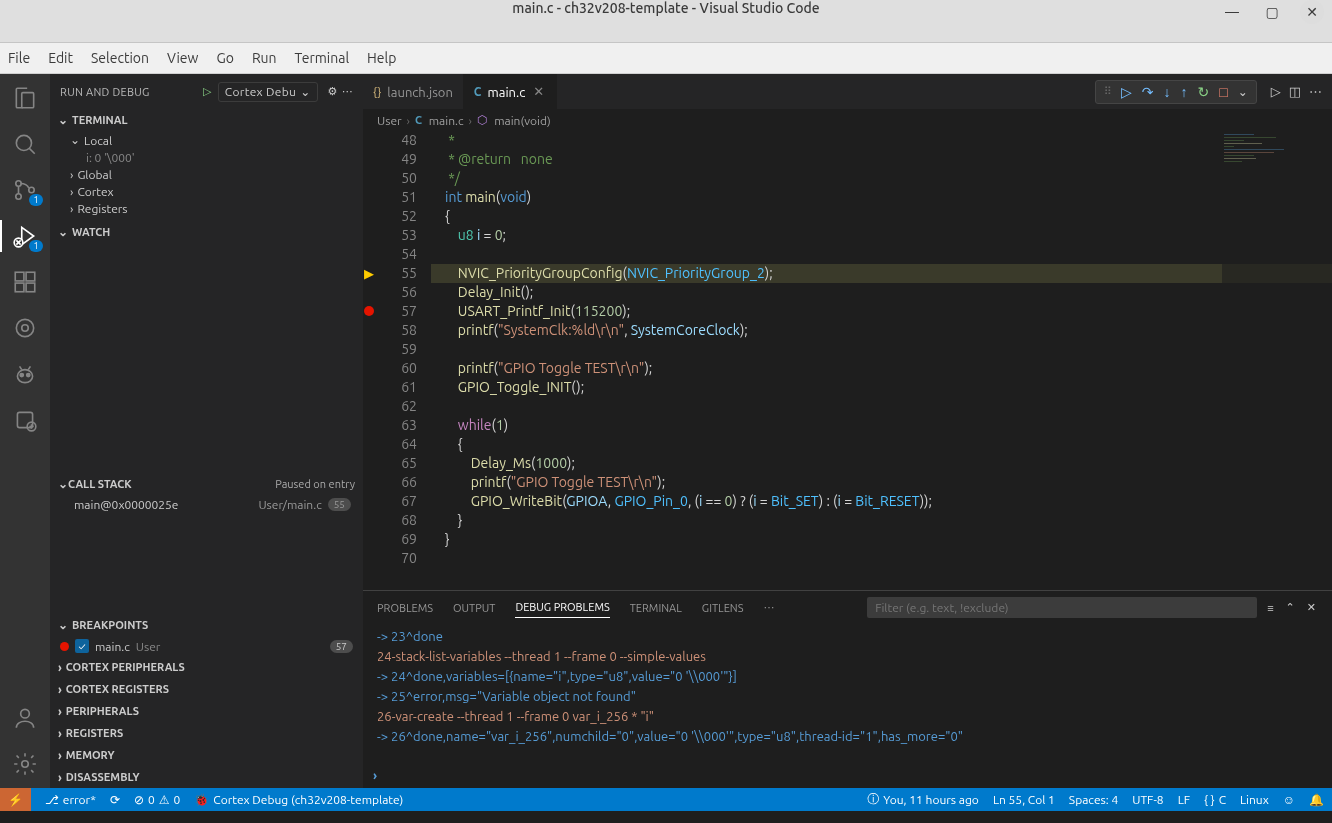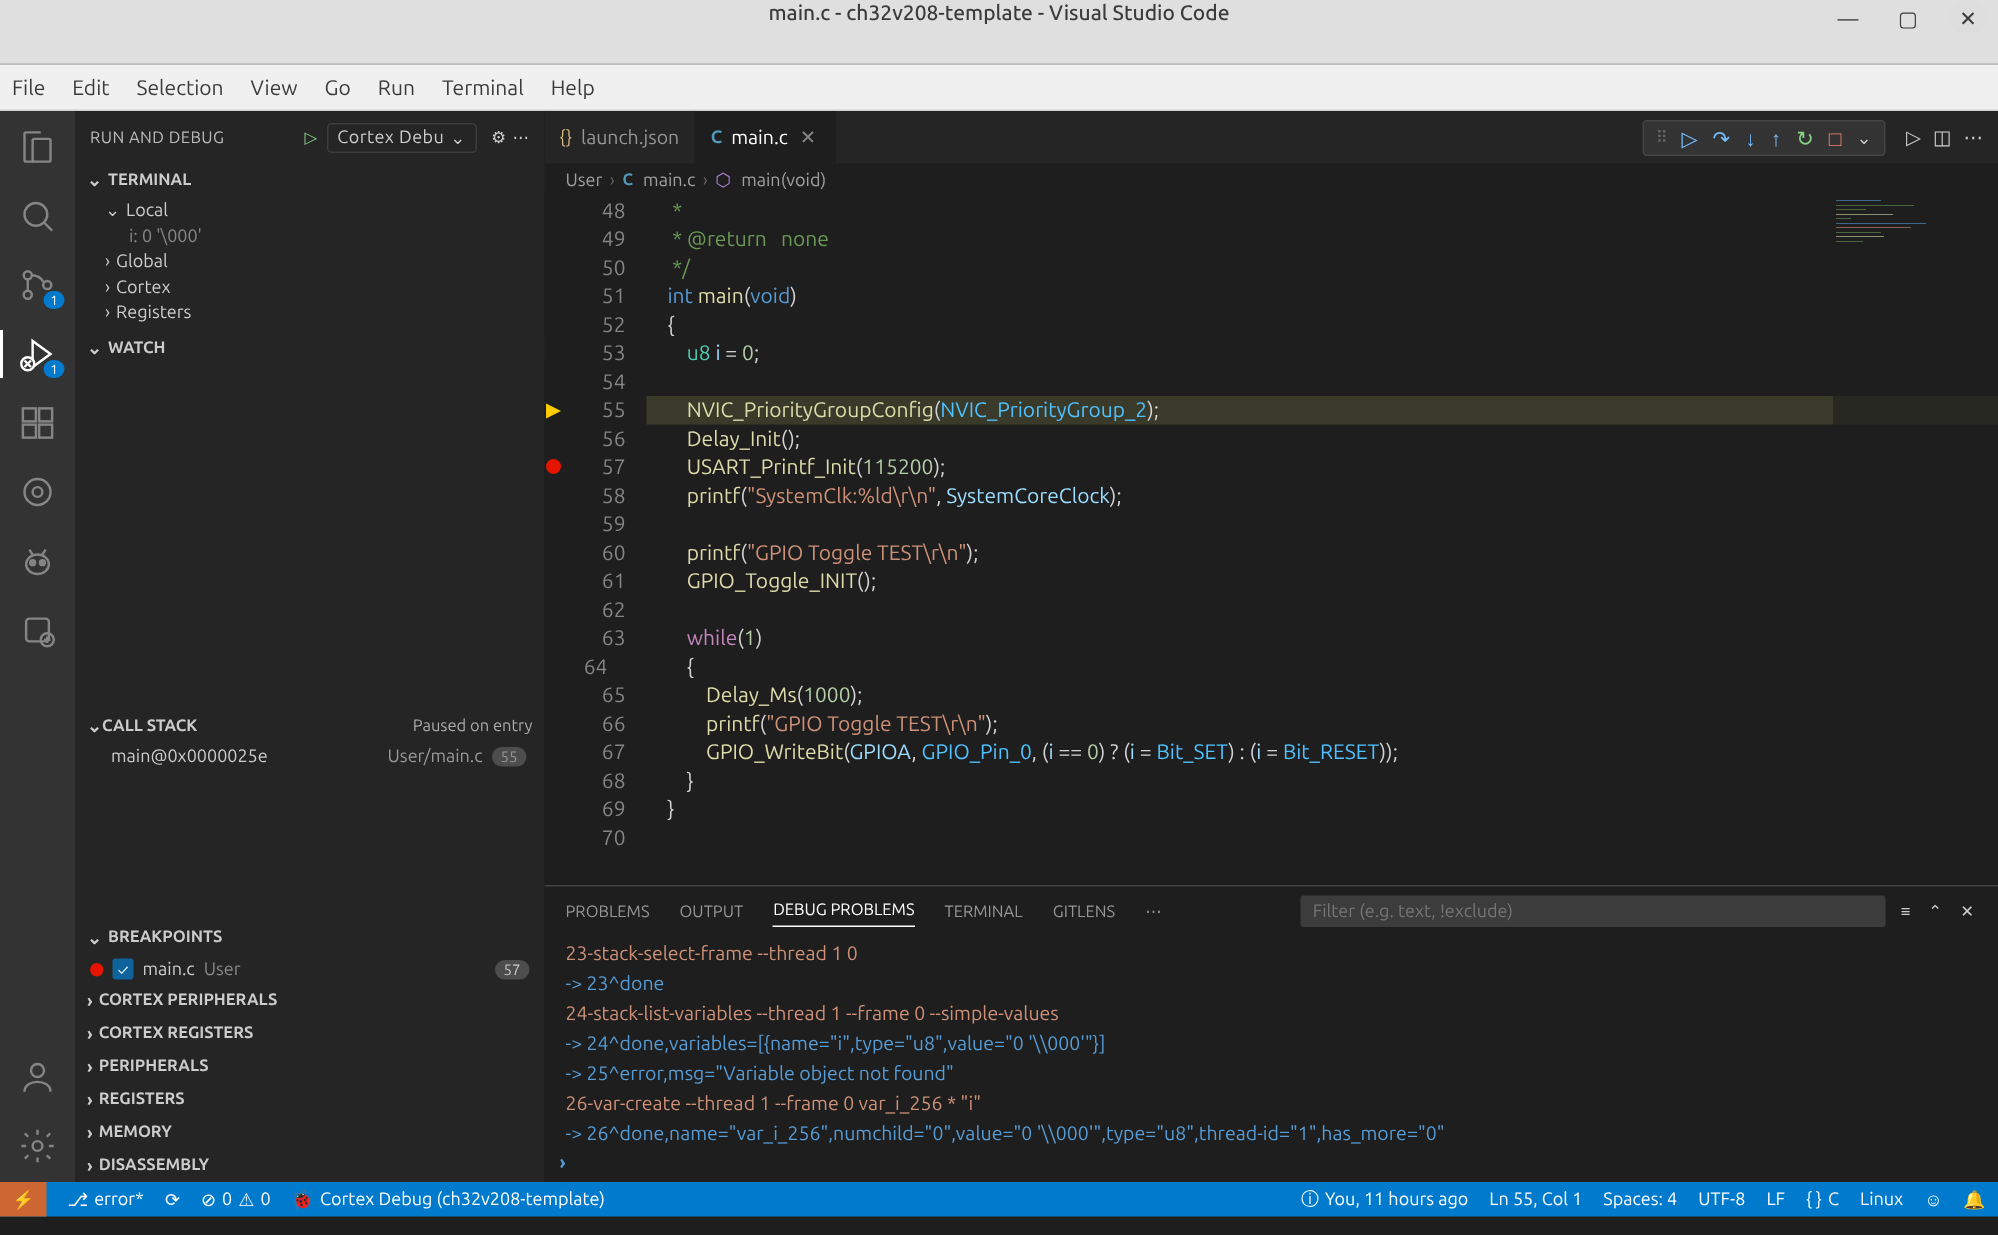--- a/index.html
+++ b/index.html
@@ -352,21 +352,21 @@
           <div style="height: 19px;">54</div>
           <div style="height: 19px;">55</div>
           <div style="height: 19px;">56</div>
           <div style="height: 19px;">57</div>
           <div style="height: 19px;">58</div>
           <div style="height: 19px;">59</div>
           <div style="height: 19px;">60</div>
           <div style="height: 19px;">61</div>
           <div style="height: 19px;">62</div>
           <div style="height: 19px;">63</div>
-          <div style="height: 19px; text-align: center;">64</div>
+          <div style="height: 19px;">64</div>
           <div style="height: 19px;">65</div>
           <div style="height: 19px;">66</div>
           <div style="height: 19px;">67</div>
           <div style="height: 19px;">68</div>
           <div style="height: 19px;">69</div>
           <div style="height: 19px;">70</div>
         </div>
         <div class="code"><div class="ln"><div class="code-text" style="padding-left: 14px; flex: 1 1 0%;"><span class="c"> *</span></div></div><div class="ln"><div class="code-text" style="padding-left: 14px; flex: 1 1 0%;"><span class="c"> * </span><span class="c">@return</span><span class="c">   none</span></div></div><div class="ln"><div class="code-text" style="padding-left: 14px; flex: 1 1 0%;"><span class="c"> */</span></div></div><div class="ln"><div class="code-text" style="padding-left: 14px; flex: 1 1 0%;"><span class="k">int</span> <span class="f">main</span><span class="p">(</span><span class="k">void</span><span class="p">)</span></div></div><div class="ln"><div class="code-text" style="padding-left: 14px; flex: 1 1 0%;"><span class="p">{</span></div></div><div class="ln"><div class="code-text" style="padding-left: 14px; flex: 1 1 0%;">    <span class="t">u8</span> <span class="v">i</span> <span class="p">=</span> <span class="n">0</span><span class="p">;</span></div></div><div class="ln"><div class="code-text" style="padding-left: 14px; flex: 1 1 0%;"></div></div><div class="ln current"><div class="code-text" style="padding-left: 14px; flex: 1 1 0%;">    <span class="f">NVIC_PriorityGroupConfig</span><span class="p">(</span><span class="cn">NVIC_PriorityGroup_2</span><span class="p">);</span></div></div><div class="ln"><div class="code-text" style="padding-left: 14px; flex: 1 1 0%;">    <span class="f">Delay_Init</span><span class="p">();</span></div></div><div class="ln"><div class="code-text" style="padding-left: 14px; flex: 1 1 0%;">    <span class="f">USART_Printf_Init</span><span class="p">(</span><span class="n">115200</span><span class="p">);</span></div></div><div class="ln"><div class="code-text" style="padding-left: 14px; flex: 1 1 0%;">    <span class="f">printf</span><span class="p">(</span><span class="s">"SystemClk:%ld\r\n"</span><span class="p">, </span><span class="v">SystemCoreClock</span><span class="p">);</span></div></div><div class="ln"><div class="code-text" style="padding-left: 14px; flex: 1 1 0%;"></div></div><div class="ln"><div class="code-text" style="padding-left: 14px; flex: 1 1 0%;">    <span class="f">printf</span><span class="p">(</span><span class="s">"GPIO Toggle TEST\r\n"</span><span class="p">);</span></div></div><div class="ln"><div class="code-text" style="padding-left: 14px; flex: 1 1 0%;">    <span class="f">GPIO_Toggle_INIT</span><span class="p">();</span></div></div><div class="ln"><div class="code-text" style="padding-left: 14px; flex: 1 1 0%;"></div></div><div class="ln"><div class="code-text" style="padding-left: 14px; flex: 1 1 0%;">    <span class="m">while</span><span class="p">(</span><span class="n">1</span><span class="p">)</span></div></div><div class="ln"><div class="code-text" style="padding-left: 14px; flex: 1 1 0%;">    <span class="p">{</span></div></div><div class="ln"><div class="code-text" style="padding-left: 14px; flex: 1 1 0%;">        <span class="f">Delay_Ms</span><span class="p">(</span><span class="n">1000</span><span class="p">);</span></div></div><div class="ln"><div class="code-text" style="padding-left: 14px; flex: 1 1 0%;">        <span class="f">printf</span><span class="p">(</span><span class="s">"GPIO Toggle TEST\r\n"</span><span class="p">);</span></div></div><div class="ln"><div class="code-text" style="padding-left: 14px; flex: 1 1 0%;">        <span class="f">GPIO_WriteBit</span><span class="p">(</span><span class="v">GPIOA</span><span class="p">, </span><span class="cn">GPIO_Pin_0</span><span class="p">, (</span><span class="v">i</span> <span class="p">==</span> <span class="n">0</span><span class="p">) ? (</span><span class="v">i</span> <span class="p">=</span> <span class="cn">Bit_SET</span><span class="p">) : (</span><span class="v">i</span> <span class="p">=</span> <span class="cn">Bit_RESET</span><span class="p">));</span></div></div><div class="ln"><div class="code-text" style="padding-left: 14px; flex: 1 1 0%;">    <span class="p">}</span></div></div><div class="ln"><div class="code-text" style="padding-left: 14px; flex: 1 1 0%;"><span class="p">}</span></div></div><div class="ln"><div class="code-text" style="padding-left: 14px; flex: 1 1 0%;"></div></div></div>
       </div>
 
@@ -392,21 +392,20 @@
           <div class="ptab">GITLENS</div>
           <div>⋯</div>
           <div class="panel-filter">
           <input class="filter-input" placeholder="Filter (e.g. text, !exclude)" style="">
           <span class="panel-ico">≡</span>
           <span class="panel-ico">⌃</span>
           <span class="panel-ico">✕</span>
         </div>
       </div>
       <div class="panel-body" id="console">
-          <div class="con-out">23-stack-select-frame --thread 1 0</div>
           <div class="con-in">-&gt; 23^done</div>
           <div class="con-out">24-stack-list-variables --thread 1 --frame 0 --simple-values</div>
           <div class="con-in">-&gt; 24^done,variables=[{name="i",type="u8",value="0 '\\000'"}]</div>
           <div class="con-in">-&gt; 25^error,msg="Variable object not found"</div>
           <div class="con-out">26-var-create --thread 1 --frame 0 var_i_256 * "i"</div>
           <div class="con-in">-&gt; 26^done,name="var_i_256",numchild="0",value="0 '\\000'",type="u8",thread-id="1",has_more="0"</div>
         </div>
       <div class="panel-prompt">›</div>
     </div>
   </div>

